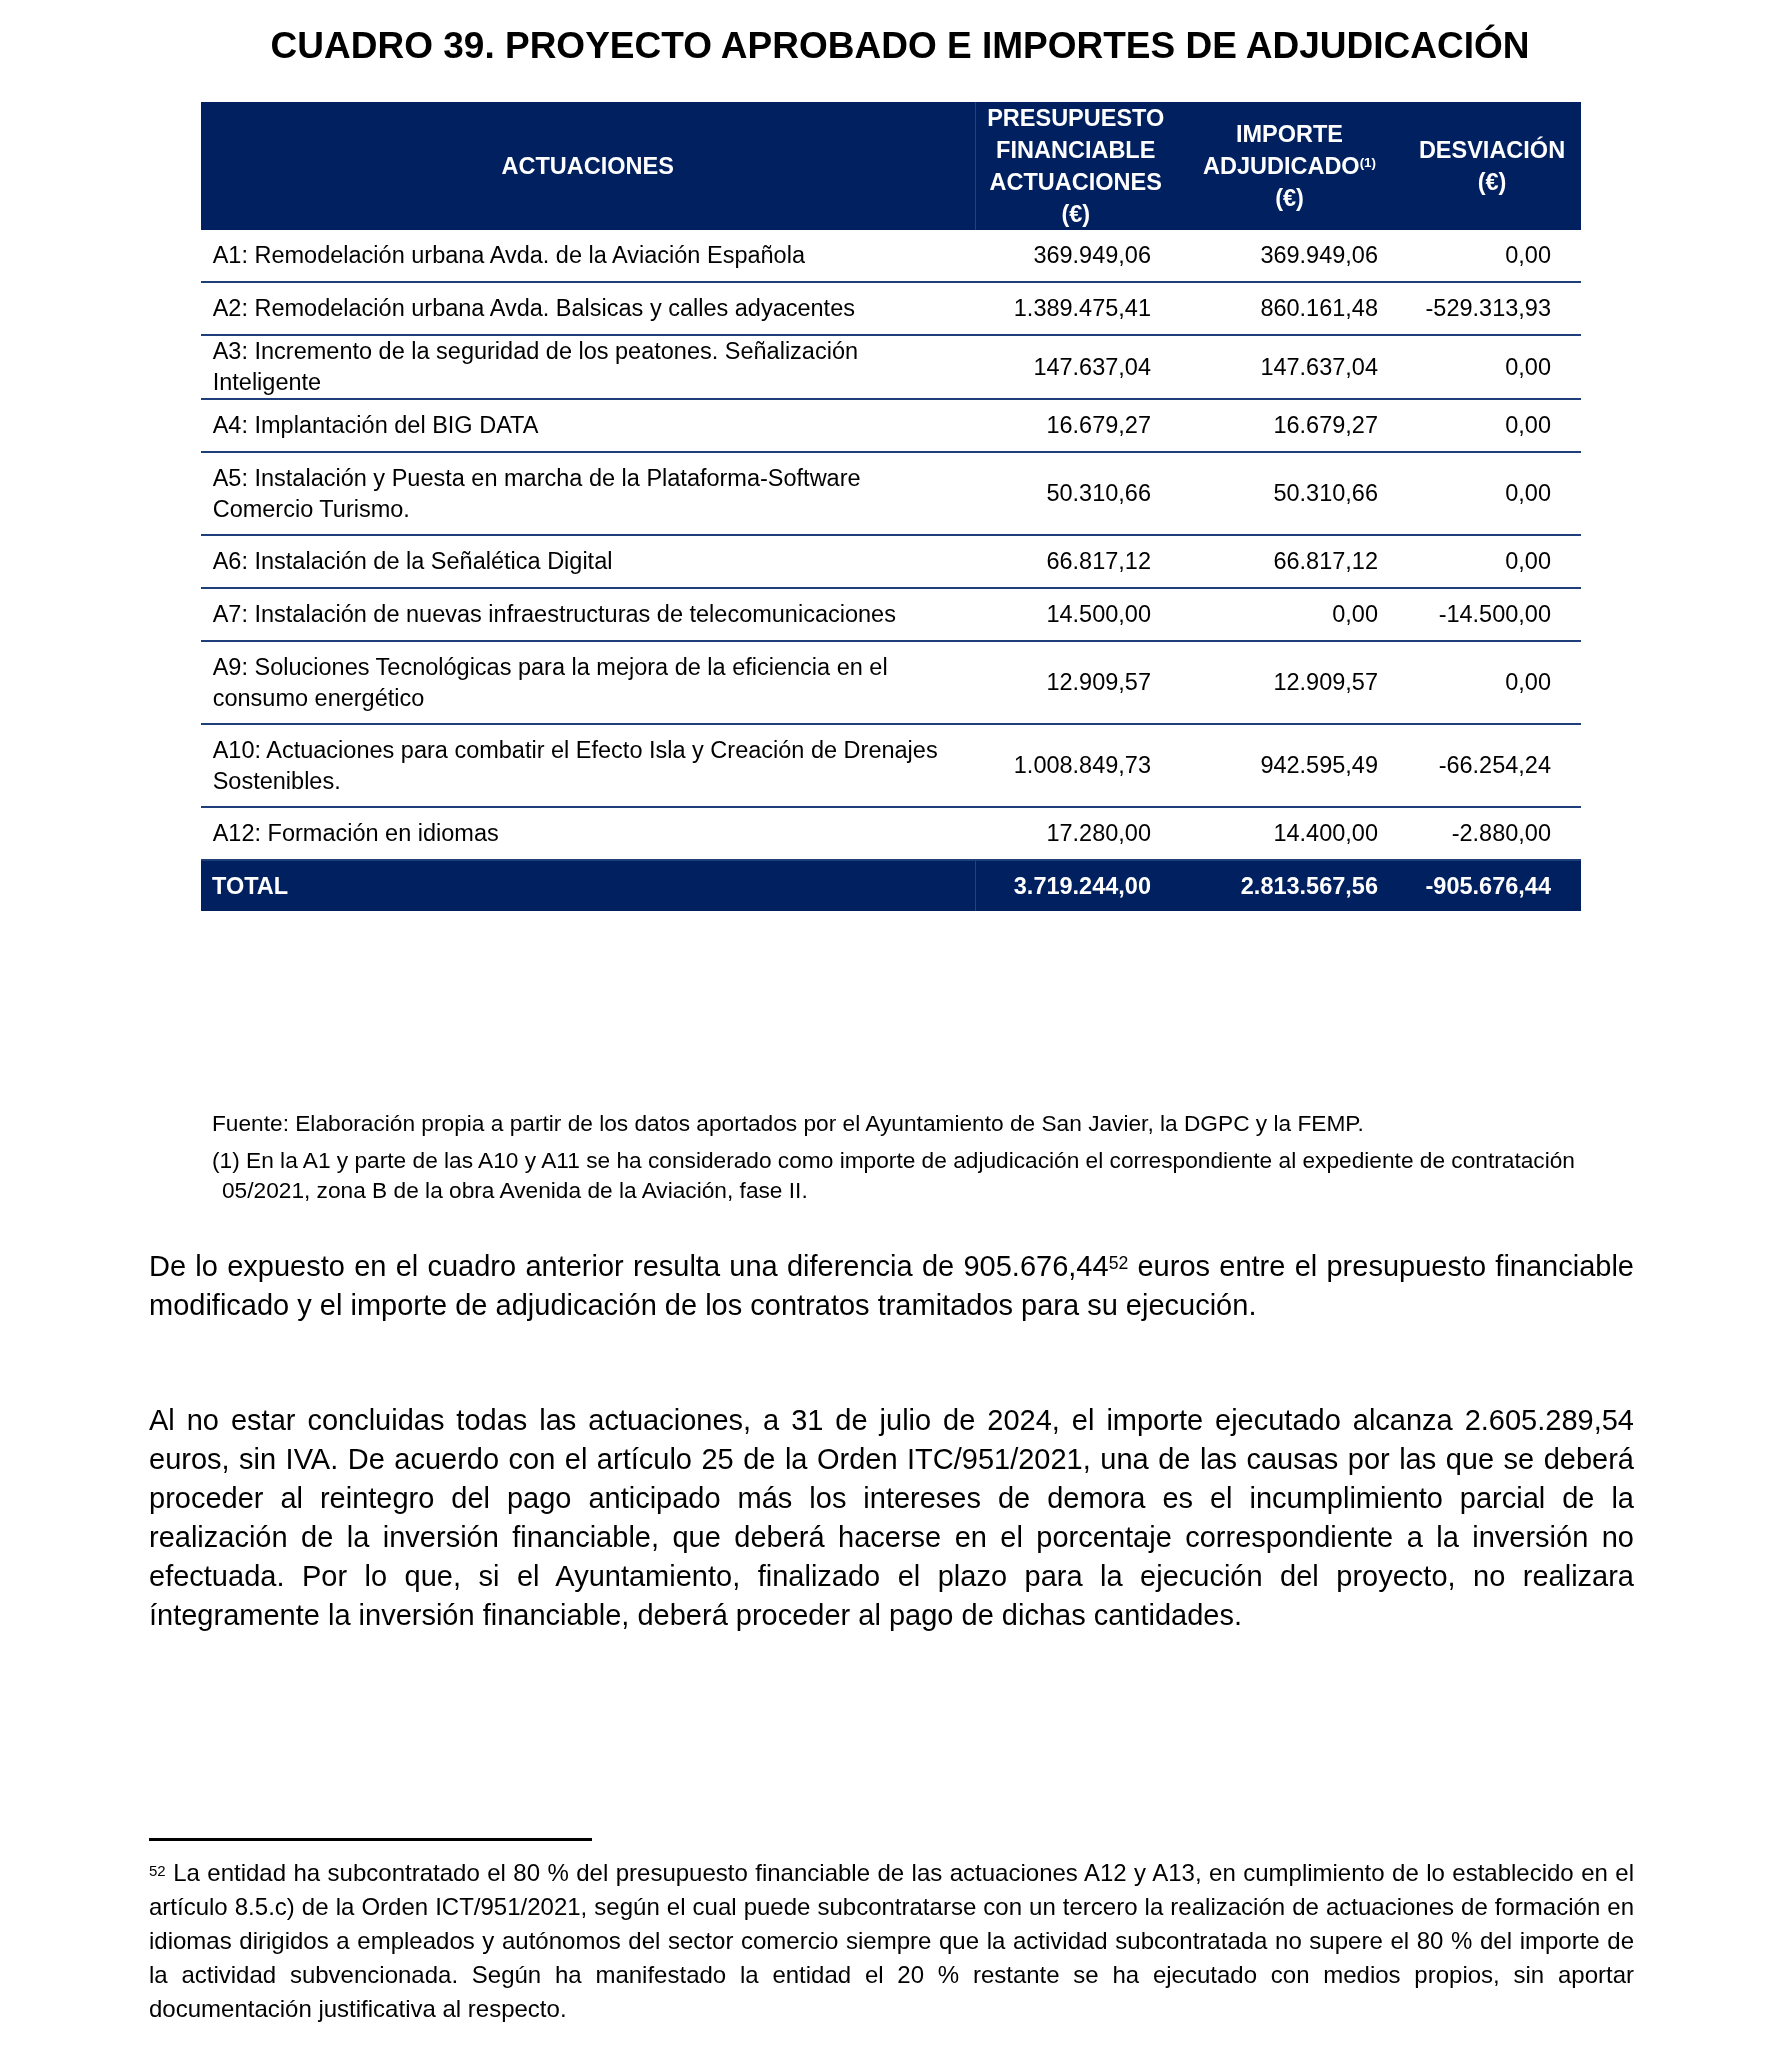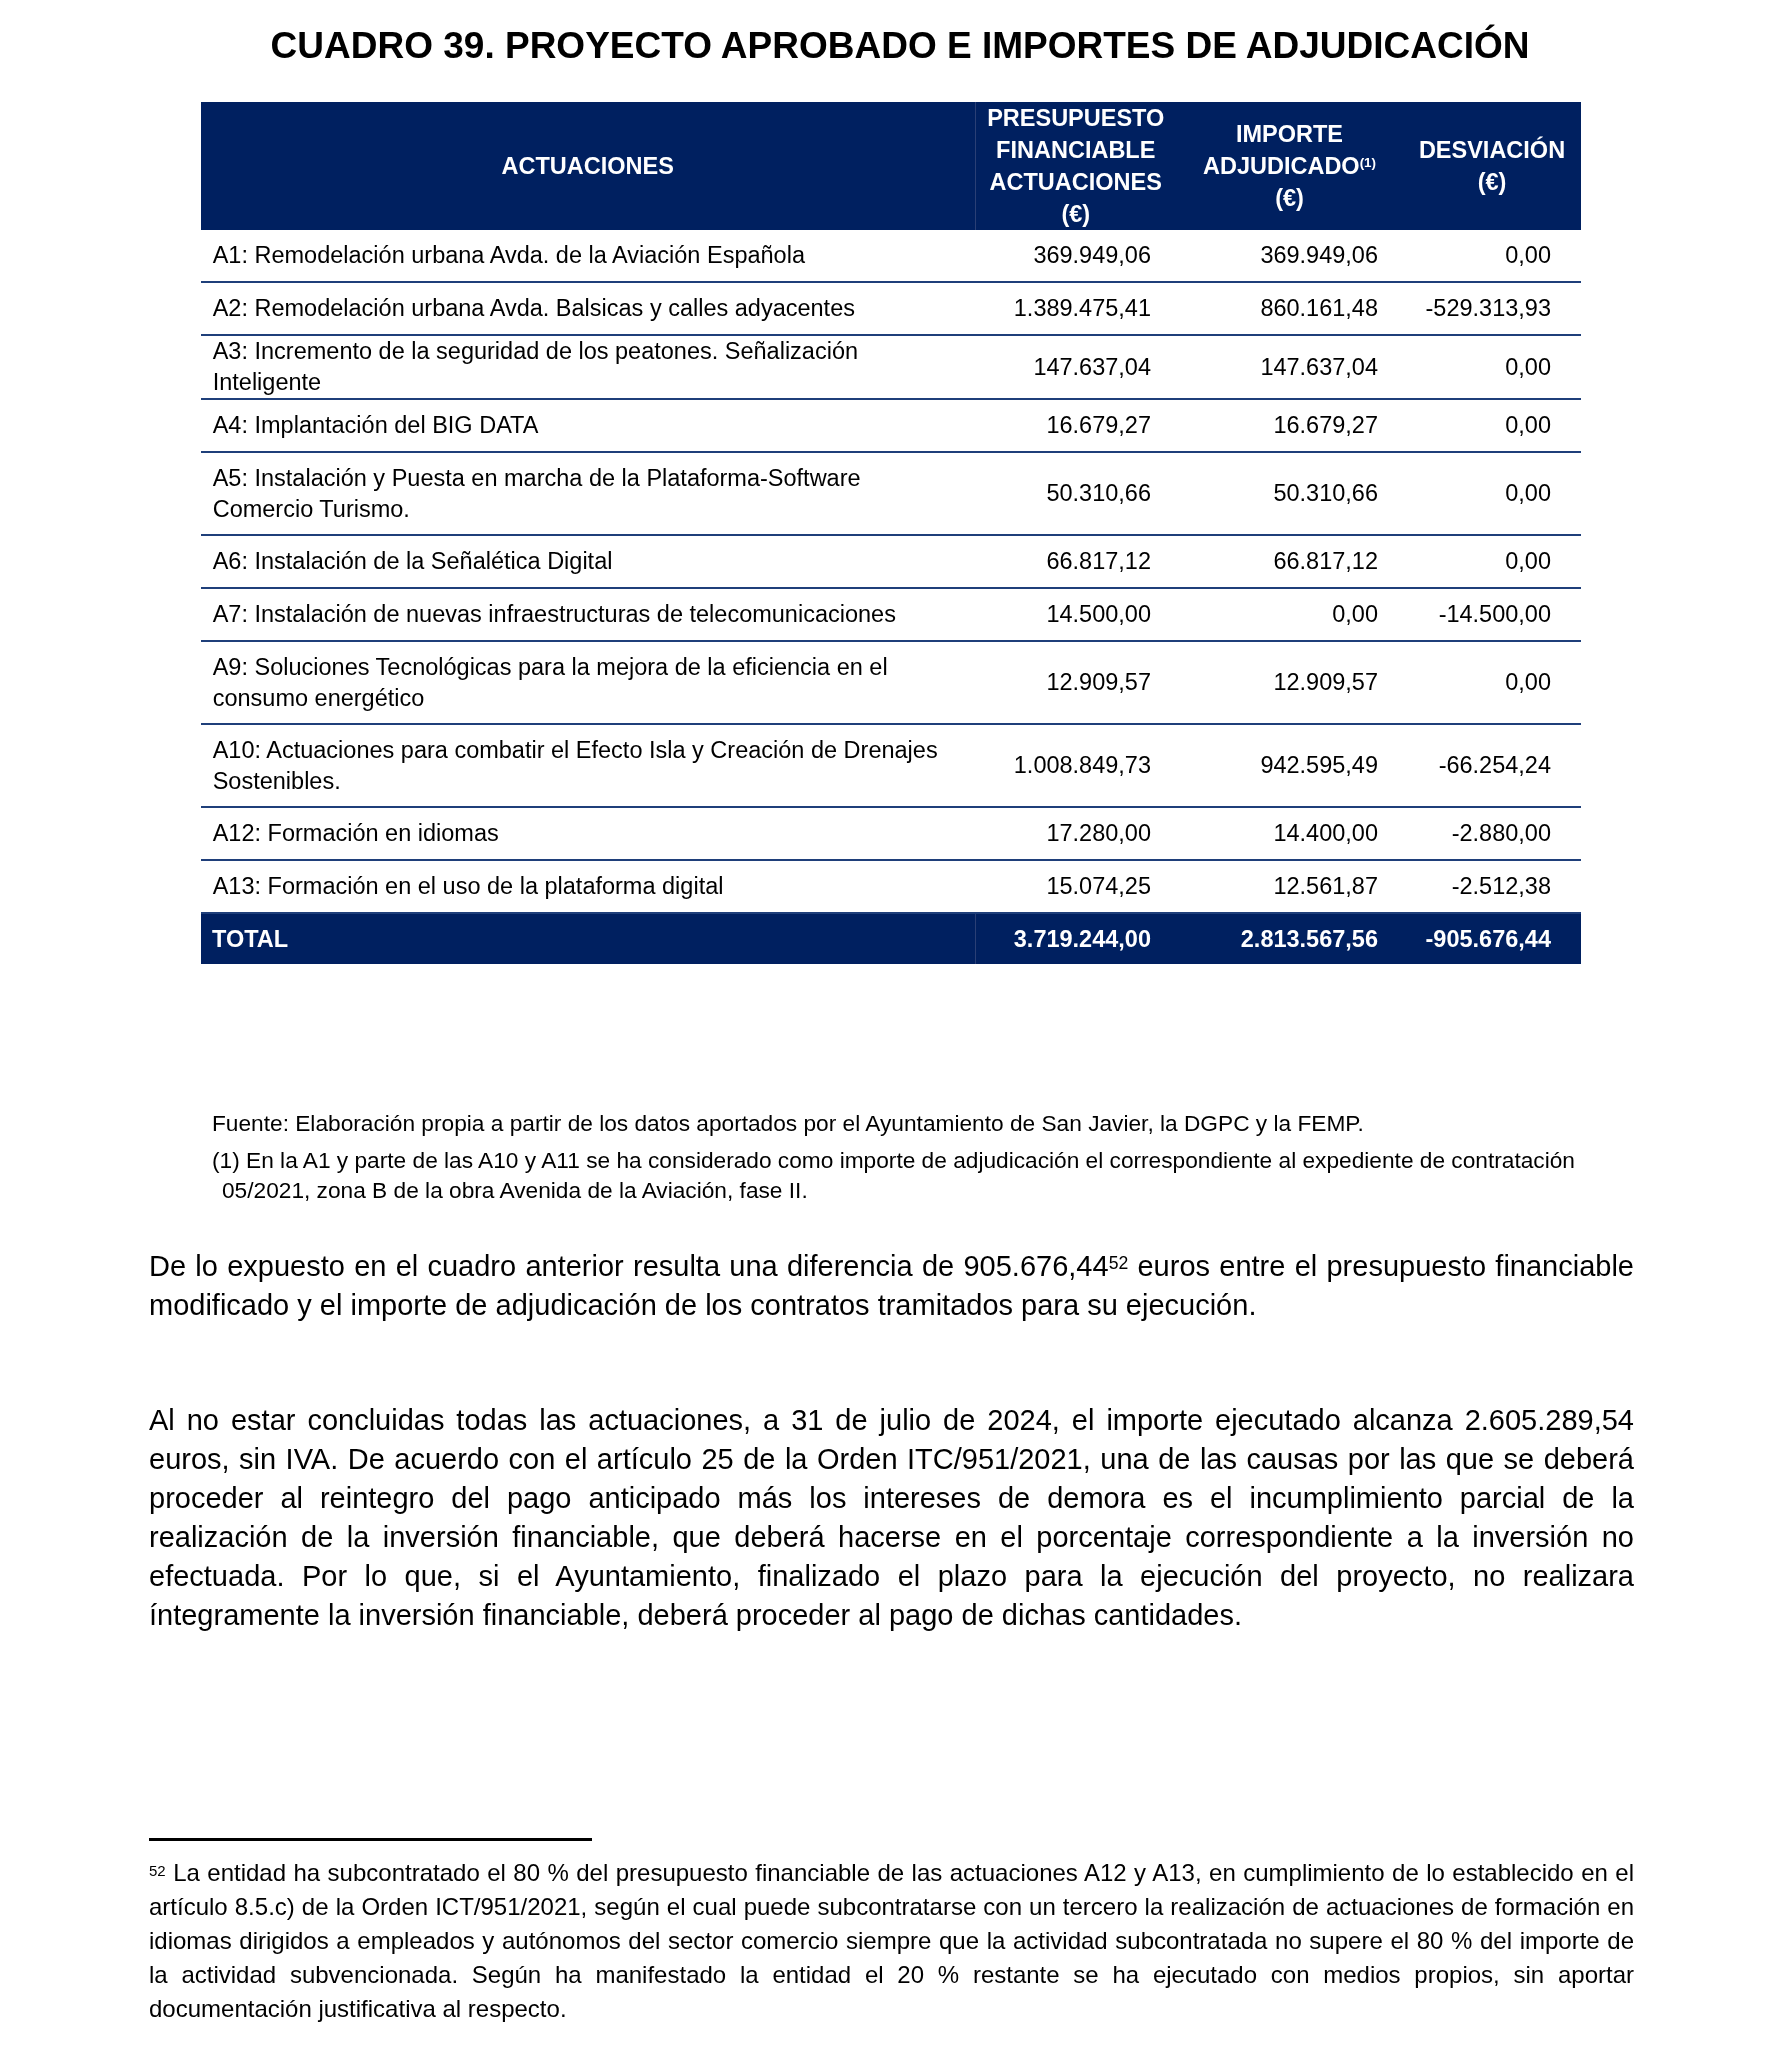--- a/index.html
+++ b/index.html
@@ -204,26 +204,20 @@
         <td class="num">1.008.849,73</td>
         <td class="num">942.595,49</td>
         <td class="num last">-66.254,24</td>
       </tr>
       <tr class="single">
         <td class="act">A12: Formación en idiomas</td>
         <td class="num">17.280,00</td>
         <td class="num">14.400,00</td>
         <td class="num last">-2.880,00</td>
       </tr>
-      <tr class="single">
-        <td class="act">A13: Formación en el uso de la plataforma digital</td>
-        <td class="num">15.074,25</td>
-        <td class="num">12.561,87</td>
-        <td class="num last">-2.512,38</td>
-      </tr>
     </tbody>
     <tfoot>
       <tr>
         <td class="first">TOTAL</td>
         <td class="num">3.719.244,00</td>
         <td class="num">2.813.567,56</td>
         <td class="num last">-905.676,44</td>
       </tr>
     </tfoot>
   </table>

